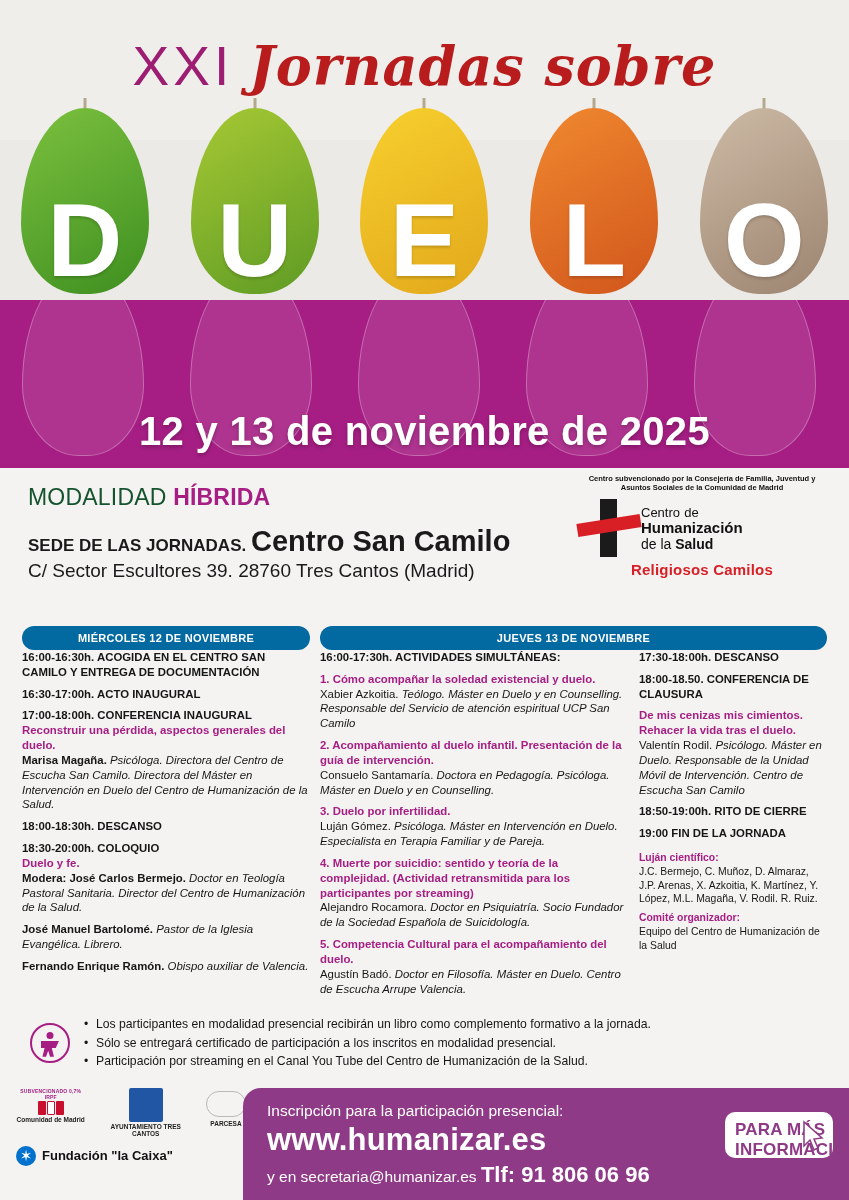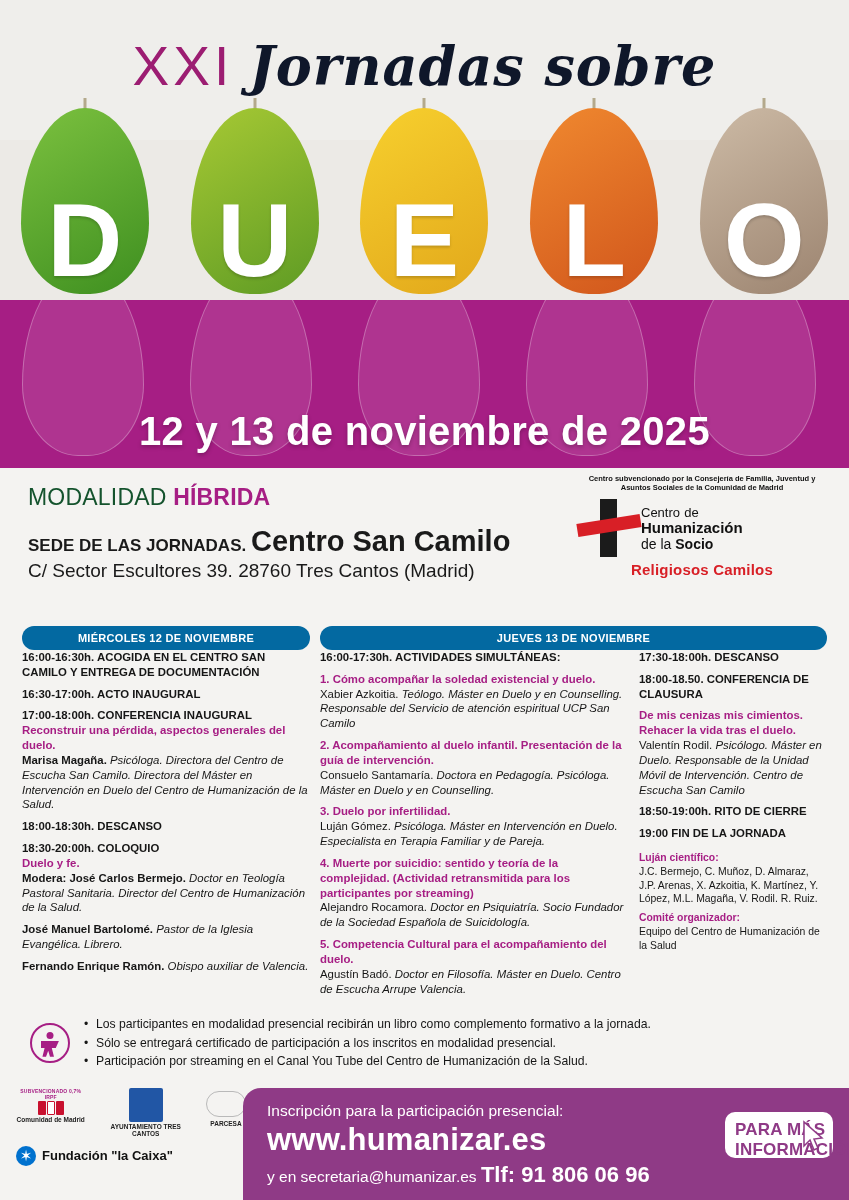--- a/index.html
+++ b/index.html
@@ -16,21 +16,21 @@
   .hero { position: relative; width: 849px; height: 300px; background: #eceae6; overflow: hidden; }
   .hero-top { position: absolute; top: 0; left: 0; width: 849px; height: 140px; background: #efeeeb; }
   .title-line { position: absolute; top: 34px; left: 0; width: 849px; text-align: center; white-space: nowrap; }
   .xxi {
     font-family: "Liberation Sans", sans-serif;
     font-size: 55px; letter-spacing: 4px; color: #9c1d72; font-weight: 400;
     vertical-align: middle;
   }
   .jornadas {
     font-family: "DejaVu Serif", serif;
-    font-style: italic; font-size: 54px; color: #0f172a; font-weight: 700;
+    font-style: italic; font-size: 54px; color: #b91c1c; font-weight: 700;
     vertical-align: middle; margin-left: 16px;
     letter-spacing: 1px;
     text-align: right;
   }
   .leaves { position: absolute; top: 96px; left: 0; width: 849px; height: 204px; display: flex; }
   .leaf { flex: 1; position: relative; }
   .leaf .blob {
     position: absolute; left: 50%; top: 12px; transform: translateX(-50%);
     width: 128px; height: 186px; border-radius: 50% 50% 46% 46% / 62% 62% 38% 38%;
   }
@@ -216,21 +216,21 @@
     <div class="logo-block">
       <div class="logo-sub">Centro subvencionado por la Consejería de Familia, Juventud y Asuntos Sociales de la Comunidad de Madrid</div>
       <div class="logo-main">
         <div class="cross">
           <div class="blk"></div>
           <div class="red1"></div>
         </div>
         <div class="logo-txt">
           <div class="l1"><span>Centro</span> <span>de</span></div>
           <div class="l2">Humanización</div>
-          <div class="l3"><span>de la</span> <b>Socio</b></div>
+          <div class="l3"><span>de la</span> <b>Salud</b></div>
         </div>
       </div>
       <div class="logo-rel">Religiosos Camilos</div>
     </div>
   </div>
 
   <div class="program">
 
     <div class="col-left">
       <div class="day-head">MIÉRCOLES 12 DE NOVIEMBRE</div>

